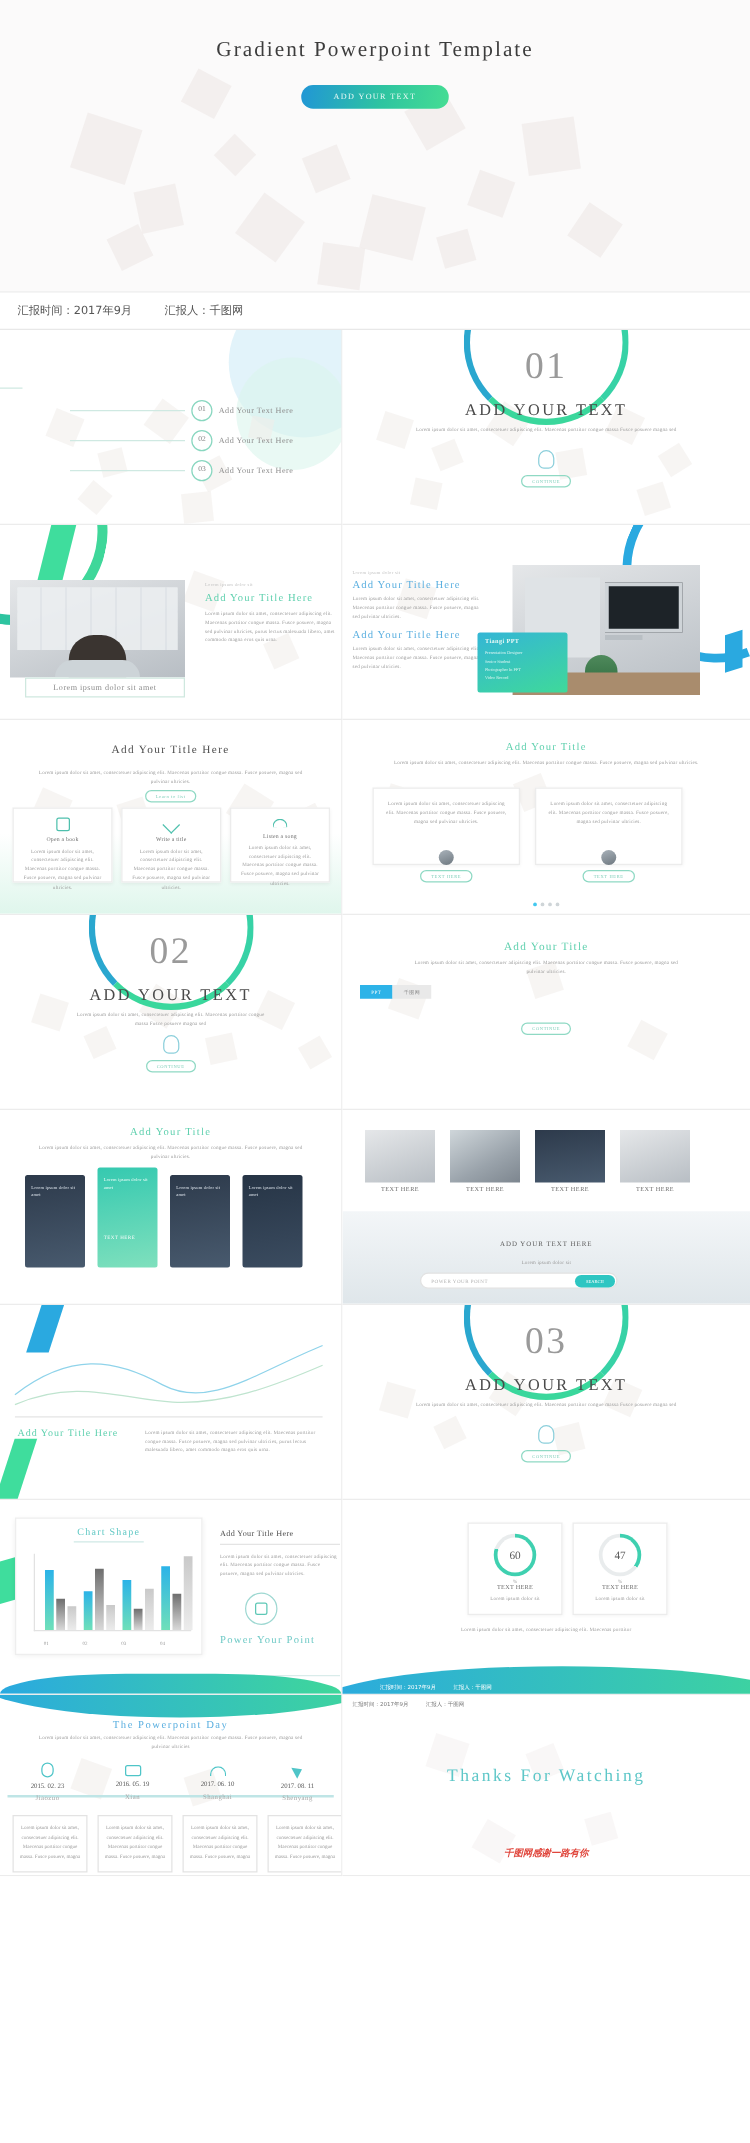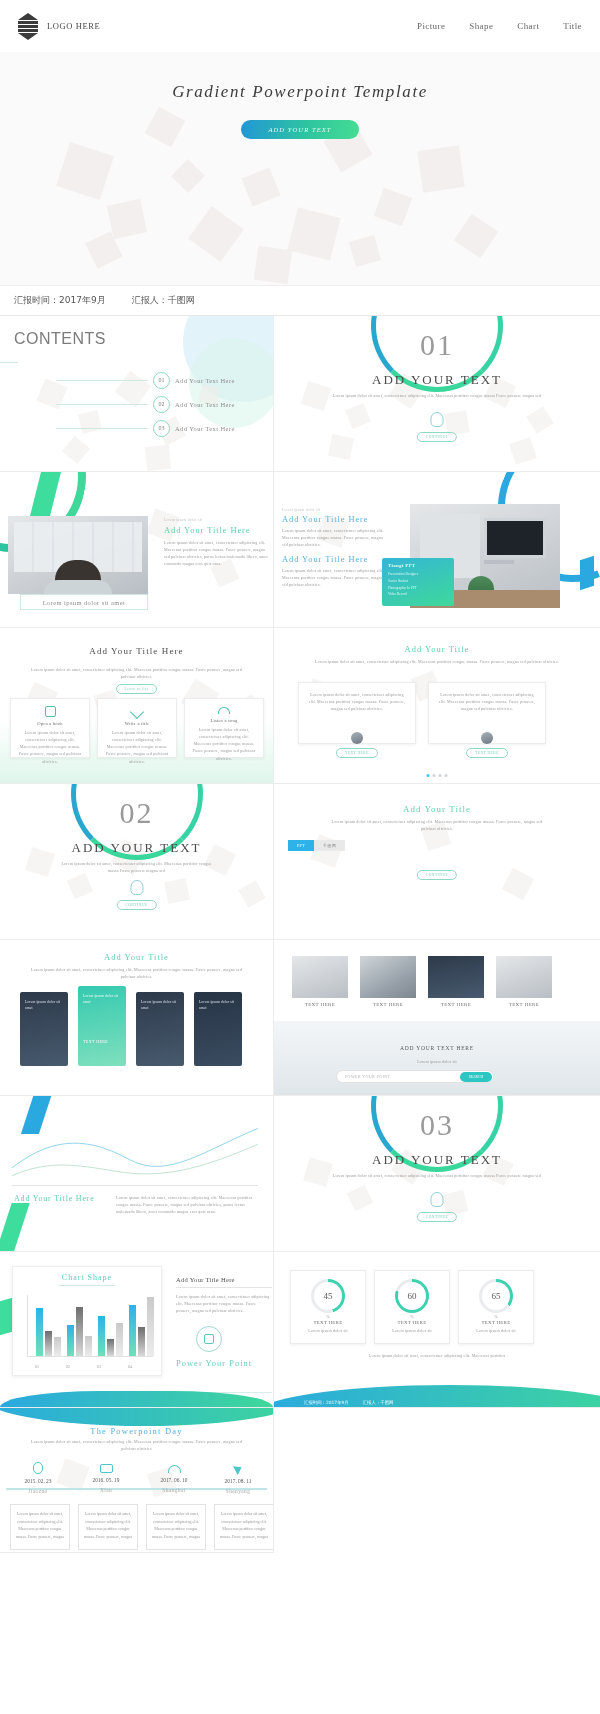--- a/index.html
+++ b/index.html
@@ -21,21 +21,21 @@
   .lm1{ top:0; height:0; border-left:10px solid transparent; border-right:10px solid transparent; border-bottom:7px solid #3b3b3b; background:none !important;}
   .lm2{ top:8px; height:2.5px;}
   .lm3{ top:12px; height:2.5px;}
   .lm4{ top:16px; height:2.5px;}
   .lm5{ top:20px; height:0; border-left:10px solid transparent; border-right:10px solid transparent; border-top:7px solid #3b3b3b; background:none !important;}
   .logo-text{ font-size:8.5px; letter-spacing:.6px; color:#4a4a4a; font-family:"Liberation Serif",serif;}
   .nav-links{ margin-left:auto; display:flex; gap:24px; }
   .nav-links span{ font-size:9px; color:#666; letter-spacing:.4px;}
 
   
-  .hero{ position:relative; height:234px; background:#fbfafa; overflow:hidden; border-bottom:1px solid #eee;font-style:italic;}
+  .hero{ position:relative; height:234px; background:#fbfafa; overflow:hidden; border-bottom:1px solid #eee;}
   .hero .sq{ position:absolute; background:#f0ebe9; opacity:.75;}
   .hero-title{ position:relative; z-index:3; text-align:center; padding-top:30px; font-size:17px; letter-spacing:1.6px; color:#3c3c3c; font-family:"Liberation Serif",serif;}
   .hero-btn{ position:relative; z-index:3; margin:18px auto 0; width:118px; height:19px; border-radius:10px;
     background:linear-gradient(100deg,#2196d6 0%,#2ec4a0 55%,#45dd93 100%);
     color:#eafaf6; font-size:6.5px; letter-spacing:1.1px; display:flex; align-items:center; justify-content:center;}
 
   
   .reportbar{ height:30px; display:flex; align-items:center; gap:26px; padding-left:14px; font-size:9px; color:#555;
      font-family:"DejaVu Sans",sans-serif; border-bottom:1px solid #e8e8e8;}
 
@@ -128,38 +128,20 @@
   .thanks{ position:absolute; left:0; right:0; top:58px; text-align:center; font-size:14px; letter-spacing:2px; color:#5ec7c8;}
   .thanks-zh{ position:absolute; left:0; right:0; bottom:12px; text-align:center; font-size:7.5px; color:#e0463c; font-style:italic;
       font-family:"DejaVu Sans",sans-serif; font-weight:bold;}
   .mini-bar{ font-size:4.4px; color:#777; font-family:"DejaVu Sans",sans-serif; position:absolute; left:8px; top:5px; display:flex; gap:14px;}
 </style>
 </head>
 <body>
 
 <div class="page">
 
-  <div class="navbar">
-    <div class="logo-wrap">
-      <div class="logo-mark">
-        <i class="lm1"></i>
-          <i class="lm2"></i>
-          <i class="lm3"></i>
-          <i class="lm4"></i>
-          <i class="lm5"></i>
-      </div>
-      <span class="logo-text">LOGO HERE</span>
-    </div>
-    <div class="nav-links">
-      <span>Picture</span>
-      <span>Shape</span>
-      <span>Chart</span>
-      <span>Title</span>
-    </div>
-  </div>
 
   <div class="hero">
     <div class="sq" style="left:62px;top:96px;width:46px;height:46px;transform:rotate(18deg)"></div>
     <div class="sq" style="left:110px;top:150px;width:34px;height:34px;transform:rotate(-12deg)"></div>
     <div class="sq" style="left:150px;top:60px;width:30px;height:30px;transform:rotate(28deg)"></div>
     <div class="sq" style="left:196px;top:162px;width:40px;height:40px;transform:rotate(36deg)"></div>
     <div class="sq" style="left:246px;top:120px;width:30px;height:30px;transform:rotate(-22deg)"></div>
     <div class="sq" style="left:292px;top:160px;width:44px;height:44px;transform:rotate(14deg)"></div>
     <div class="sq" style="left:330px;top:78px;width:36px;height:36px;transform:rotate(-30deg)"></div>
     <div class="sq" style="left:378px;top:140px;width:30px;height:30px;transform:rotate(20deg)"></div>
@@ -184,21 +166,20 @@
       <div class="c-blue"></div>
       <div class="c-green"></div>
       <div class="c-arc"></div>
       <div class="conf" style="left:40px;top:66px;width:24px;height:24px;transform:rotate(22deg)"></div>
       <div class="conf" style="left:80px;top:96px;width:20px;height:20px;transform:rotate(-14deg)"></div>
       <div class="conf" style="left:120px;top:60px;width:26px;height:26px;transform:rotate(36deg)"></div>
       <div class="conf" style="left:160px;top:104px;width:22px;height:22px;transform:rotate(-28deg)"></div>
       <div class="conf" style="left:200px;top:70px;width:18px;height:18px;transform:rotate(12deg)"></div>
       <div class="conf" style="left:66px;top:124px;width:20px;height:20px;transform:rotate(40deg)"></div>
       <div class="conf" style="left:146px;top:130px;width:24px;height:24px;transform:rotate(-6deg)"></div>
-      <div class="contents-h">CONTENTS</div>
       <div style="position:absolute;left:0;top:46px;width:18px;height:1px;background:#cfe9e2"></div>
       <div class="c-rows">
         <div class="c-row">
           <div class="c-line"></div>
           <div class="c-num">01</div>
           <div class="c-lbl">Add Your Text Here</div>
         </div>
         <div class="c-row">
           <div class="c-line"></div>
           <div class="c-num">02</div>
@@ -468,39 +449,31 @@
       </div>
       <div style="position:absolute;left:196px;top:74px;width:26px;height:26px;border-radius:50%;border:1px solid #9ed8d2;display:flex;align-items:center;justify-content:center">
         <div style="width:10px;height:10px;border:1px solid #5ec8b6;border-radius:2px"></div>
       </div>
       <div class="t-title" style="position:absolute;left:176px;top:106px;width:84px;font-size:8.5px;letter-spacing:1px;color:#6fcac6;line-height:1.35">Power Your Point</div>
       <div style="position:absolute;left:176px;bottom:14px;width:96px;height:1px;background:#d9ecea"></div>
       <div style="position:absolute;left:0;bottom:0;width:100%;height:16px;background:linear-gradient(90deg,#2aa9e0,#3fd79a);border-radius:60% 60% 0 0/26px 26px 0 0"></div>
     </div>
 
     <div class="slide">
-      <div class="card" style="left:16px;top:18px;width:76px;height:74px;">
-        <div class="donut" style="margin-top:8px;background:conic-gradient(#3fd0b0 0 45%, #e9eced 45% 100%)">
-          <div class="donut-in">45</div>
+      <div class="card" style="left:100px;top:18px;width:76px;height:74px;">
+        <div class="donut" style="margin-top:8px;background:conic-gradient(#3fd0b0 0 80%, #e9eced 80% 100%)">
+          <div class="donut-in">60</div>
         </div>
         <div class="pct" style="text-align:center;margin-top:1px">%</div>
         <div class="cardlbl" style="margin-top:1px;font-size:5px">TEXT HERE</div>
         <div class="lorem c" style="margin-top:2px;padding:0 5px">Lorem ipsum dolor sit</div>
       </div>
-      <div class="card" style="left:100px;top:18px;width:76px;height:74px;">
-        <div class="donut" style="margin-top:8px;background:conic-gradient(#3fd0b0 0 80%, #e9eced 80% 100%)">
-          <div class="donut-in">60</div>
-        </div>
-        <div class="pct" style="text-align:center;margin-top:1px">%</div>
-        <div class="cardlbl" style="margin-top:1px;font-size:5px">TEXT HERE</div>
-        <div class="lorem c" style="margin-top:2px;padding:0 5px">Lorem ipsum dolor sit</div>
-      </div>
       <div class="card" style="left:184px;top:18px;width:76px;height:74px;">
         <div class="donut" style="margin-top:8px;background:conic-gradient(#3fd0b0 0 35%, #e9eced 35% 100%)">
-          <div class="donut-in">65</div>
+          <div class="donut-in">47</div>
         </div>
         <div class="pct" style="text-align:center;margin-top:1px">%</div>
         <div class="cardlbl" style="margin-top:1px;font-size:5px">TEXT HERE</div>
         <div class="lorem c" style="margin-top:2px;padding:0 5px">Lorem ipsum dolor sit</div>
       </div>
       <div class="lorem c" style="position:absolute;left:40px;right:40px;top:100px">Lorem ipsum dolor sit amet, consectetuer adipiscing elit. Maecenas porttitor</div>
       <div style="position:absolute;left:-20px;bottom:-12px;width:120%;height:34px;background:linear-gradient(90deg,#2aa9e0,#3fd79a);border-radius:50% 50% 0 0/30px 30px 0 0"></div>
       <div class="mini-bar" style="top:auto;bottom:2px;left:30px;color:#fff;z-index:4">
         <span>汇报时间：2017年9月</span>
         <span>汇报人：千图网</span>
@@ -536,15 +509,27 @@
         <div class="tl-date" style="margin-top:4px">2017. 08. 11</div>
         <div class="tl-city" style="margin-top:4px">Shenyang</div>
       </div>
 
       <div class="tl-card" style="position:absolute;left:10px;top:96px;width:60px;height:46px"><span>Lorem ipsum dolor sit amet, consectetuer adipiscing elit. Maecenas porttitor congue massa. Fusce posuere, magna</span></div>
       <div class="tl-card" style="position:absolute;left:78px;top:96px;width:60px;height:46px"><span>Lorem ipsum dolor sit amet, consectetuer adipiscing elit. Maecenas porttitor congue massa. Fusce posuere, magna</span></div>
       <div class="tl-card" style="position:absolute;left:146px;top:96px;width:60px;height:46px"><span>Lorem ipsum dolor sit amet, consectetuer adipiscing elit. Maecenas porttitor congue massa. Fusce posuere, magna</span></div>
       <div class="tl-card" style="position:absolute;left:214px;top:96px;width:60px;height:46px"><span>Lorem ipsum dolor sit amet, consectetuer adipiscing elit. Maecenas porttitor congue massa. Fusce posuere, magna</span></div>
     </div>
 
+    <div class="slide tall" style="height:145px">
+      <div class="mini-bar">
+        <span>汇报时间：2017年9月</span>
+        <span>汇报人：千图网</span>
+      </div>
+      <div class="conf" style="left:70px;top:34px;width:28px;height:28px;transform:rotate(18deg);opacity:.4"></div>
+      <div class="conf" style="left:150px;top:42px;width:24px;height:24px;transform:rotate(-22deg);opacity:.4"></div>
+      <div class="conf" style="left:108px;top:104px;width:26px;height:26px;transform:rotate(30deg);opacity:.4"></div>
+      <div class="conf" style="left:196px;top:96px;width:22px;height:22px;transform:rotate(-16deg);opacity:.4"></div>
+      <div class="thanks t-title">Thanks For Watching</div>
+      <div class="thanks-zh">千图网感谢一路有你</div>
+    </div>
 
   </div>
 </div>
 
 </body></html>

